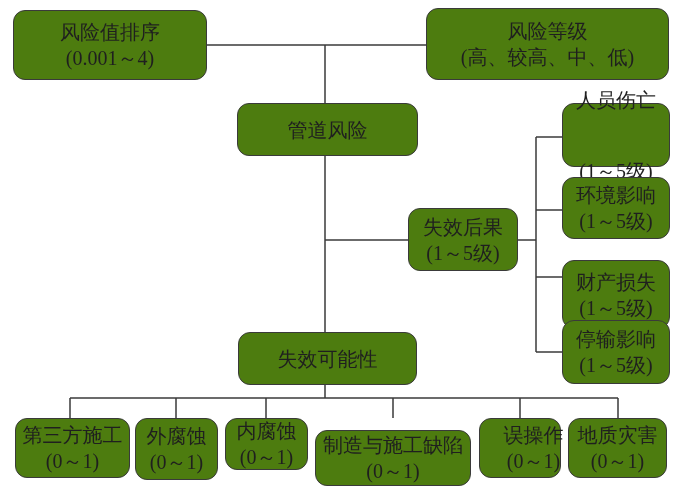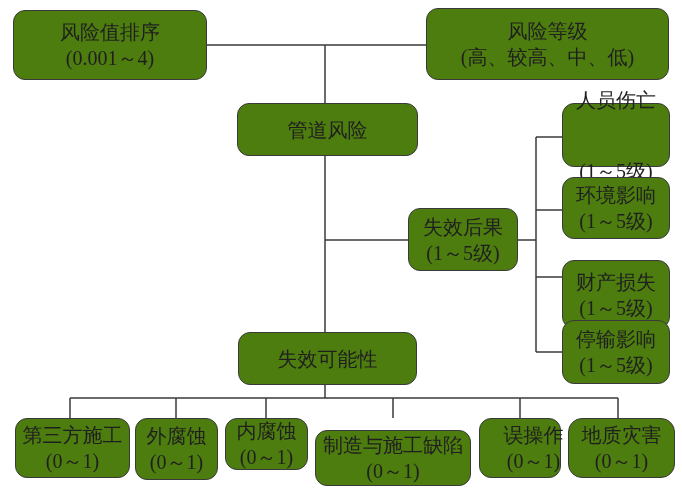--- a/index.html
+++ b/index.html
@@ -130,18 +130,18 @@
   <div class="node" style="left:315px; top:418px; width:156px; height:56px;margin-top:12px;">
     <div class="label">制造与施工缺陷</div>
     <div class="sub">(0～1)</div>
   </div>
 
   <div class="node" style="left:479px; top:418px; width:82px; height:60px;padding-left:27px;">
     <div class="label">误操作</div>
     <div class="sub">(0～1)</div>
   </div>
 
-  <div class="node" style="left:568px; top:418px; width:107px; height:60px;border-radius:14px;">
+  <div class="node" style="left:568px; top:418px; width:99px; height:60px;">
     <div class="label">地质灾害</div>
     <div class="sub">(0～1)</div>
   </div>
 
 </div>
 
 </body></html>

